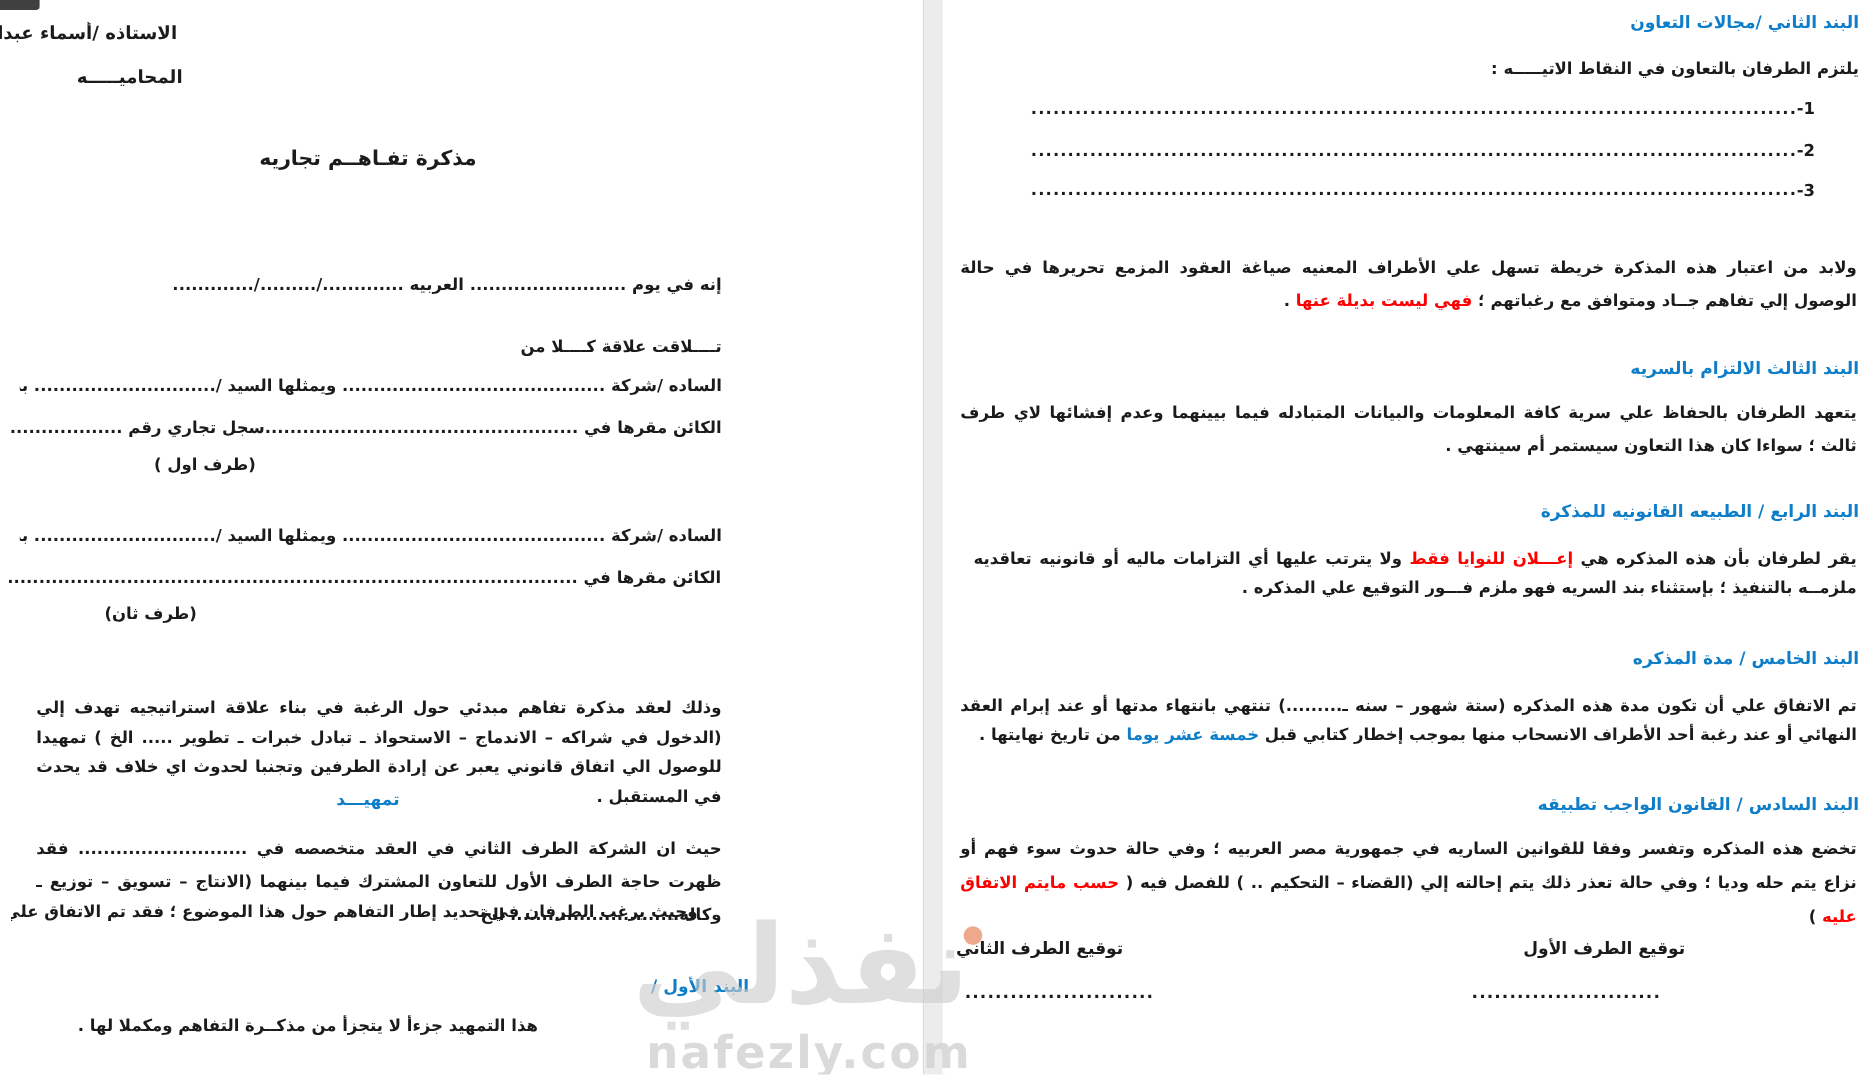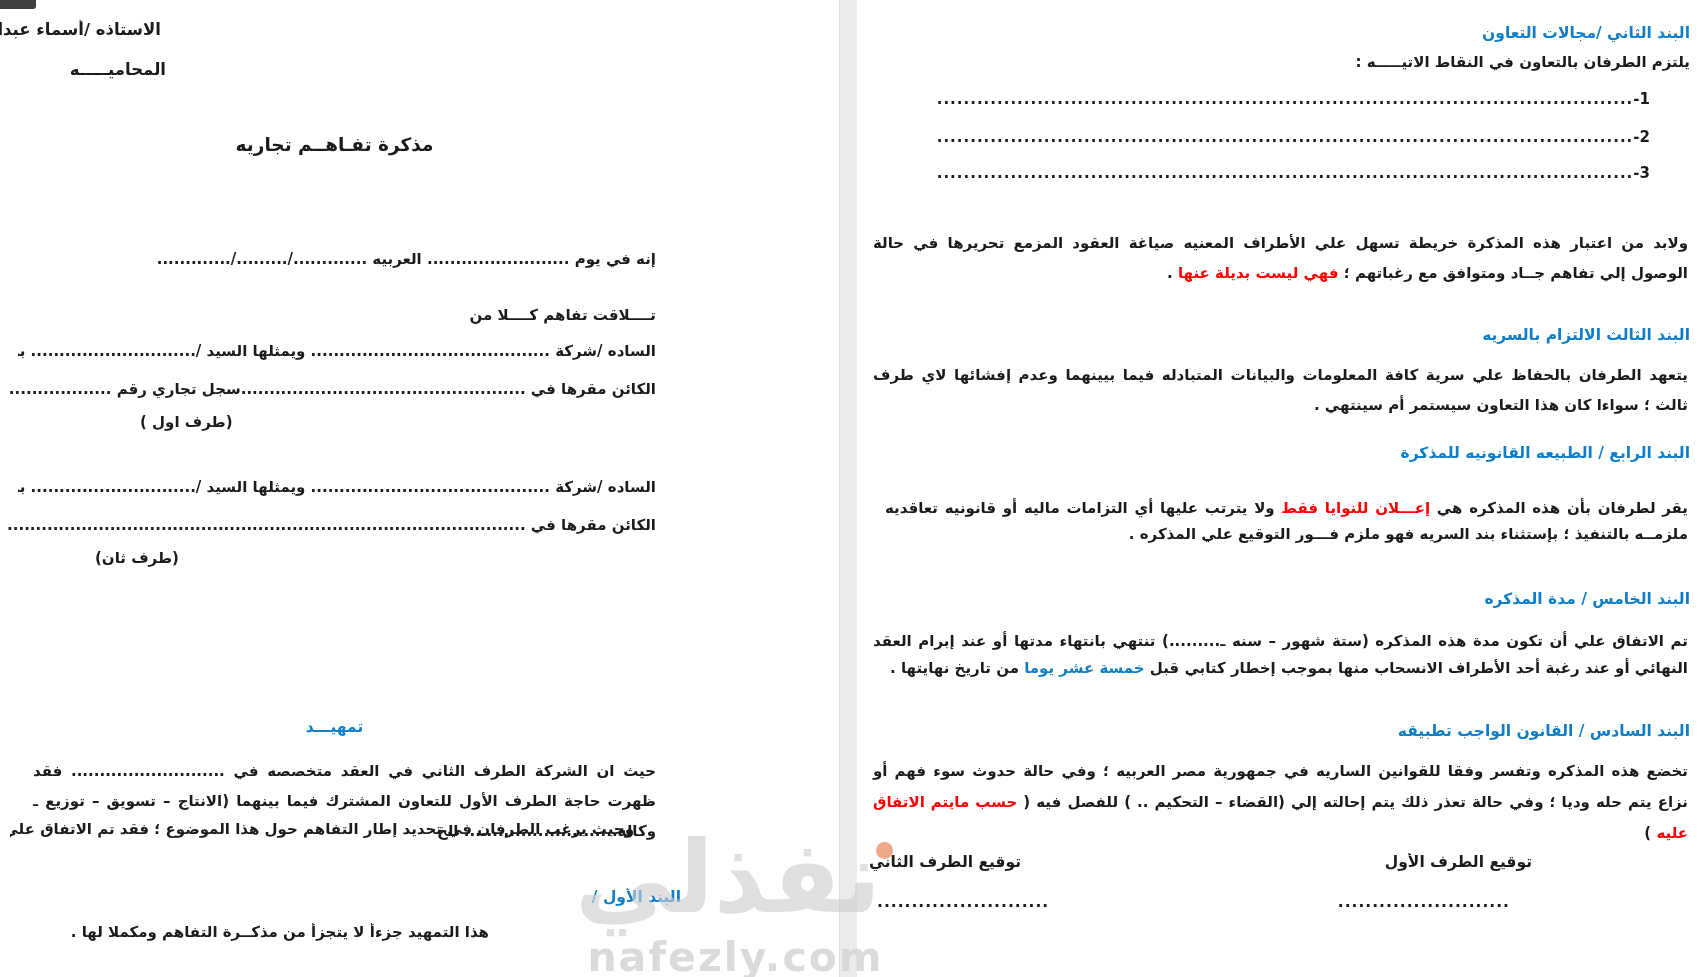--- a/index.html
+++ b/index.html
@@ -45,45 +45,46 @@
   <div class="page page-left">
     <div class="corner-bar"></div>
 
     <div class="abs rtl nowrap hdr" style="right:588px;top:20px;">الاستاذه /أسماء عبدالمطلب</div>
     <div class="abs rtl nowrap hdr" style="right:583px;top:60px;">المحاميـــــه</div>
 
     <div class="abs rtl center title-ar" style="left:25px;right:105px;top:134px;">مذكرة تفـاهــم تجاريه</div>
 
     <div class="abs rtl nowrap body-txt" style="right:93px;top:250px;left:30px;">إنه في يوم ......................... العربيه ............./........./.............</div>
 
-    <div class="abs rtl nowrap body-txt" style="right:93px;top:306px;">تــــلاقت تفاهم كــــلا من</div>
+    <div class="abs rtl nowrap body-txt" style="right:93px;top:306px;">تــــلاقت علاقة كــــلا من</div>
 
     <div class="abs rtl nowrap body-txt" style="right:93px;top:342px;left:18px;">الساده /شركة .......................................... ويمثلها السيد /............................. بصفته ...............................</div>
     <div class="abs rtl nowrap body-txt" style="right:93px;top:380px;left:8px;">الكائن مقرها في ..................................................سجل تجاري رقم .....................................................</div>
     <div class="abs rtl nowrap body-txt" style="left:140px;top:413px;">(طرف اول )</div>
 
     <div class="abs rtl nowrap body-txt" style="right:93px;top:478px;left:18px;">الساده /شركة .......................................... ويمثلها السيد /............................. بصفته ...............................</div>
     <div class="abs rtl nowrap body-txt" style="right:93px;top:516px;left:8px;">الكائن مقرها في ...........................................................................................................................</div>
     <div class="abs rtl nowrap body-txt" style="left:95px;top:549px;">(طرف ثان)</div>
 
+    <div class="abs rtl para body-txt" style="right:93px;left:33px;top:630px;line-height:27px;">وذلك لعقد مذكرة تفاهم مبدئي حول الرغبة في بناء علاقة استراتيجيه تهدف إلي (الدخول في شراكه – الاندماج – الاستحواذ ـ تبادل خبرات ـ تطوير ..... الخ ) تمهيدا للوصول الي اتفاق قانوني يعبر عن إرادة الطرفين  وتجنبا لحدوث اي خلاف قد يحدث  في المستقبل .</div>
 
     <div class="abs rtl center h-blue" style="left:25px;right:105px;top:718px;">تمهيـــد</div>
 
     <div class="abs rtl para body-txt" style="right:93px;left:33px;top:756px;line-height:30px;">حيث ان الشركة الطرف الثاني في العقد متخصصه في ........................... فقد ظهرت حاجة  الطرف الأول للتعاون المشترك فيما بينهما (الانتاج – تسويق – توزيع ـ وكالة........................... الخ</div>
     <div class="abs rtl nowrap body-txt" style="right:115px;top:820px;left:10px;">وحيث يرغب الطرفان في تحديد إطار التفاهم حول هذا الموضوع ؛ فقد تم الاتفاق علي ما يلي :</div>
 
     <div class="abs rtl nowrap h-blue" style="right:68px;top:888px;">البند الأول /</div>
     <div class="abs rtl nowrap body-txt" style="right:260px;top:923px;margin-left:41px;">هذا التمهيد جزءأ لا يتجزأ  من مذكــرة التفاهم ومكملا لها .</div>
   </div>
 
   <div class="divider"></div>
 
   <div class="page page-right">
 
-    <div class="abs rtl nowrap h-blue" style="right:10px;top:24px;">البند الثاني  /مجالات التعاون</div>
+    <div class="abs rtl nowrap h-blue" style="right:10px;top:11px;">البند الثاني  /مجالات التعاون</div>
     <div class="abs rtl nowrap body-txt" style="right:10px;top:53px;">يلتزم الطرفان بالتعاون في النقاط الاتيـــــه :</div>
 
     <div class="abs numline" style="right:50px;left:78px;top:90px;">
       <span class="num">1-</span>
       <span class="dots">..................................................................................................................................................</span>
     </div>
     <div class="abs numline" style="right:50px;left:78px;top:128px;">
       <span class="num">2-</span>
       <span class="dots">..................................................................................................................................................</span>
     </div>
@@ -92,21 +93,21 @@
       <span class="dots">..................................................................................................................................................</span>
     </div>
 
     <div class="abs rtl para body-txt" style="right:12px;left:16px;top:228px;line-height:30px;">
       <span>ولابد من اعتبار هذه المذكرة خريطة تسهل علي الأطراف المعنيه  صياغة العقود المزمع تحريرها في حالة الوصول إلي تفاهم جــاد ومتوافق مع رغباتهم ؛ </span><span class="red">فهي ليست بديلة عنها</span><span> .</span>
     </div>
 
     <div class="abs rtl nowrap h-blue" style="right:10px;top:326px;">البند الثالث الالتزام بالسريه</div>
     <div class="abs rtl para body-txt" style="right:12px;left:16px;top:360px;line-height:30px;">يتعهد الطرفان  بالحفاظ علي سرية كافة المعلومات والبيانات المتبادله فيما بيينهما وعدم إفشائها لاي طرف ثالث ؛ سواءا كان هذا التعاون  سيستمر أم سينتهي .</div>
 
-    <div class="abs rtl nowrap h-blue" style="right:10px;top:444px;">البند الرابع / الطبيعه القانونيه للمذكرة</div>
+    <div class="abs rtl nowrap h-blue" style="right:10px;top:456px;">البند الرابع / الطبيعه القانونيه للمذكرة</div>
     <div class="abs rtl para body-txt" style="right:12px;left:16px;top:495px;line-height:26px;margin-left:12px;">
       <span>يقر لطرفان بأن هذه المذكره هي </span><span class="red">إعـــلان للنوايا فقط</span><span> ولا يترتب عليها أي التزامات ماليه أو قانونيه تعاقديه ملزمــه بالتنفيذ ؛ بإستثناء بند السريه فهو ملزم فـــور التوقيع علي  المذكره .</span>
     </div>
 
     <div class="abs rtl nowrap h-blue" style="right:10px;top:590px;">البند الخامس / مدة المذكره</div>
     <div class="abs rtl para body-txt" style="right:12px;left:16px;top:628px;line-height:27px;">
       <span>تم الاتفاق علي أن تكون مدة هذه المذكره (ستة شهور – سنه ـ.........) تنتهي بانتهاء مدتها أو عند إبرام العقد النهائي أو عند رغبة أحد الأطراف الانسحاب منها بموجب إخطار كتابي قبل </span><span class="blue-inline">خمسة عشر يوما</span><span> من تاريخ نهايتها .</span>
     </div>
 
     <div class="abs rtl nowrap h-blue" style="right:10px;top:722px;">البند السادس / القانون الواجب تطبيقه</div>

